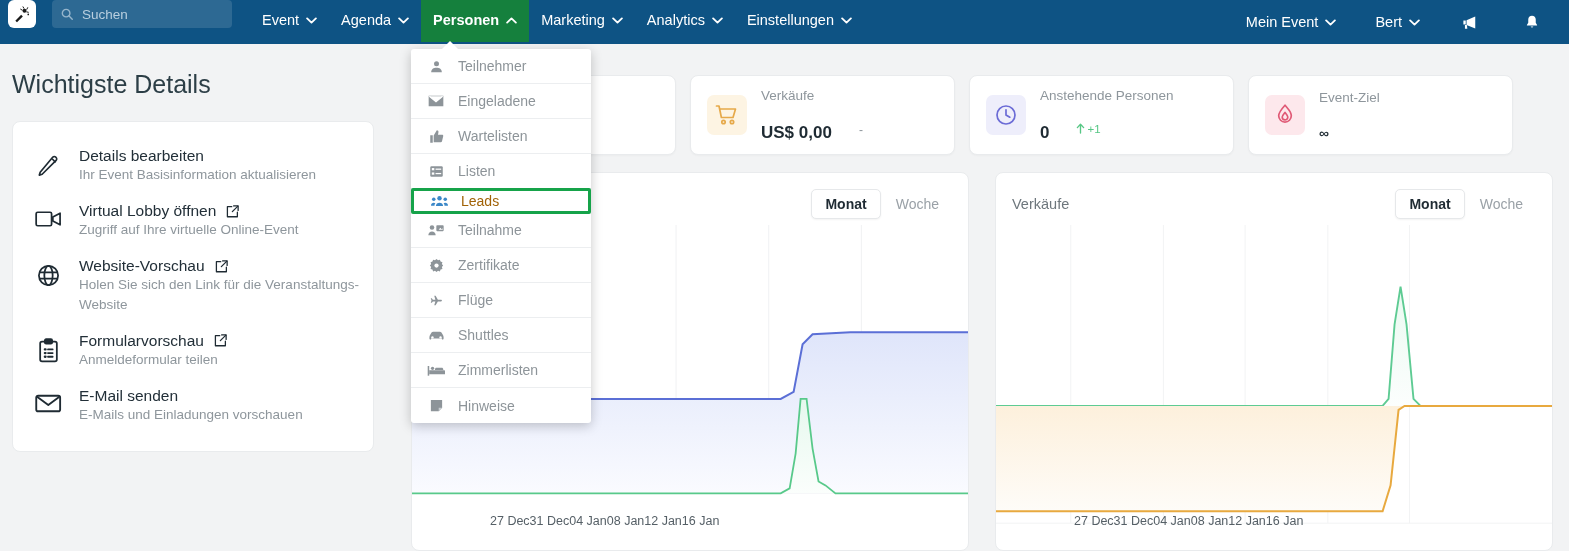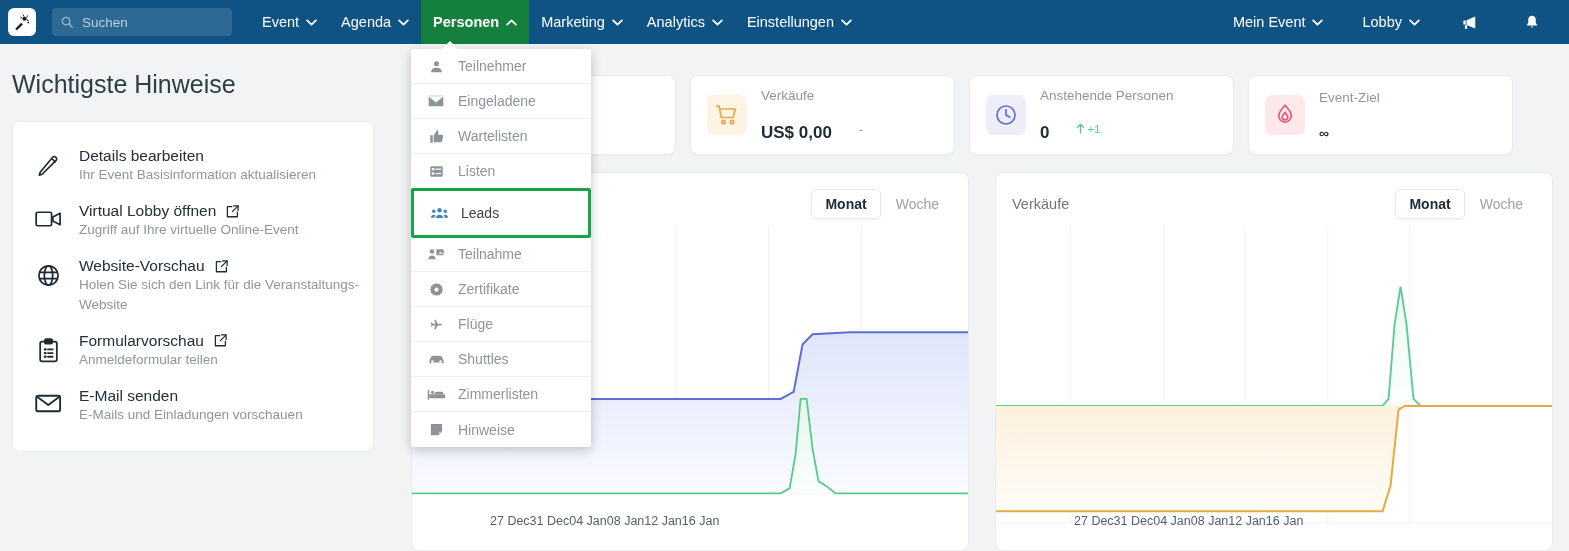--- a/index.html
+++ b/index.html
@@ -9,21 +9,21 @@
     background: #f2f3f4;
     font-family: "Liberation Sans", sans-serif;
     overflow: hidden;
   }
 
   
   .navbar {
     position: absolute; top: 0; left: 0;
     width: 1569px; height: 44px;
     background: #0e5384;
-    display: flex; align-items: center;
+    display: flex; align-items: flex-start;
     z-index: 40;
   }
   .logo {
     width: 28px; height: 28px; margin-left: 8px;
     background: #ffffff; border-radius: 6px;
     display: flex; align-items: center; justify-content: center;
     font-size: 16px; line-height: 1;
     flex: 0 0 auto;
   }
   .search-wrap {
@@ -84,21 +84,21 @@
   }
   .menu-item:last-child { border-bottom: 0; }
   .menu-item .mi-icon {
     width: 18px; height: 16px; margin-right: 13px;
     display: flex; align-items: center; justify-content: center;
     color: #8d9499; flex: 0 0 auto;
   }
   .menu-item.highlighted {
     border: 3px solid #16a34a;
     border-radius: 2px;
-    color: #404040; height: 50px;
+    color: #a16207; height: 26px;
     margin: -1px 0;
   }
   .menu-item.highlighted .mi-icon { color: #3a87c8; }
 
   
   .left-panel { position: absolute; top: 44px; left: 0; width: 386px; height: 507px; }
   .page-title {
     margin: 26px 0 0 12px;
     font-size: 25px; color: #2c3e46; font-weight: 400;
   }
@@ -256,21 +256,21 @@
   <div class="nav-right">
     <div class="navitem">
       <span>Mein Event</span>
       <span class="caret">
         <svg width="11" height="7" viewBox="0 0 12 8">
             <path d="M1 1.6 L6 6.4 L11 1.6" stroke="#fff" stroke-width="2.1" fill="none" stroke-linecap="round" stroke-linejoin="round"></path>
           </svg>
       </span>
     </div>
     <div class="navitem">
-      <span>Lobby</span>
+      <span>Bert</span>
       <span class="caret">
         <svg width="11" height="7" viewBox="0 0 12 8">
             <path d="M1 1.6 L6 6.4 L11 1.6" stroke="#fff" stroke-width="2.1" fill="none" stroke-linecap="round" stroke-linejoin="round"></path>
           </svg>
       </span>
     </div>
     <div class="nav-icon-btn">
       <svg width="19" height="19" viewBox="0 0 24 24" fill="#fff">
         <path d="M3 9.5 L3 14.5 L6 14.5 L6 9.5 Z"></path>
         <path d="M7 9 L18 4.5 L18 19.5 L7 15 Z"></path>
@@ -403,21 +403,21 @@
       <svg width="15" height="15" viewBox="0 0 24 24" fill="currentColor">
           <path d="M3 3 h18 v12.5 l-5.5 5.5 H3 z"></path>
           <path d="M21 15.5 h-5.5 v5.5 z" fill="#c9ced2"></path>
         </svg>
     </span>
     <span>Hinweise</span>
   </div>
 </div>
 
 <div class="left-panel">
-  <h1 class="page-title">Wichtigste Hinweise</h1>
+  <h1 class="page-title">Wichtigste Details</h1>
 
   <div class="actions-card">
 
     <div class="action-row">
       <span class="action-icon">
         <svg width="25" height="25" viewBox="0 0 24 24" fill="none" stroke="#1f2b33" stroke-width="1.6" stroke-linejoin="round">
           <path d="M4 18.5 L3.2 21.2 L5.9 20.4 L19.3 7 a1.9 1.9 0 0 0 0-2.7 l-.4-.4 a1.9 1.9 0 0 0-2.7 0 z"></path>
           <path d="M15.4 5.5 L18.9 9"></path>
         </svg>
       </span>

